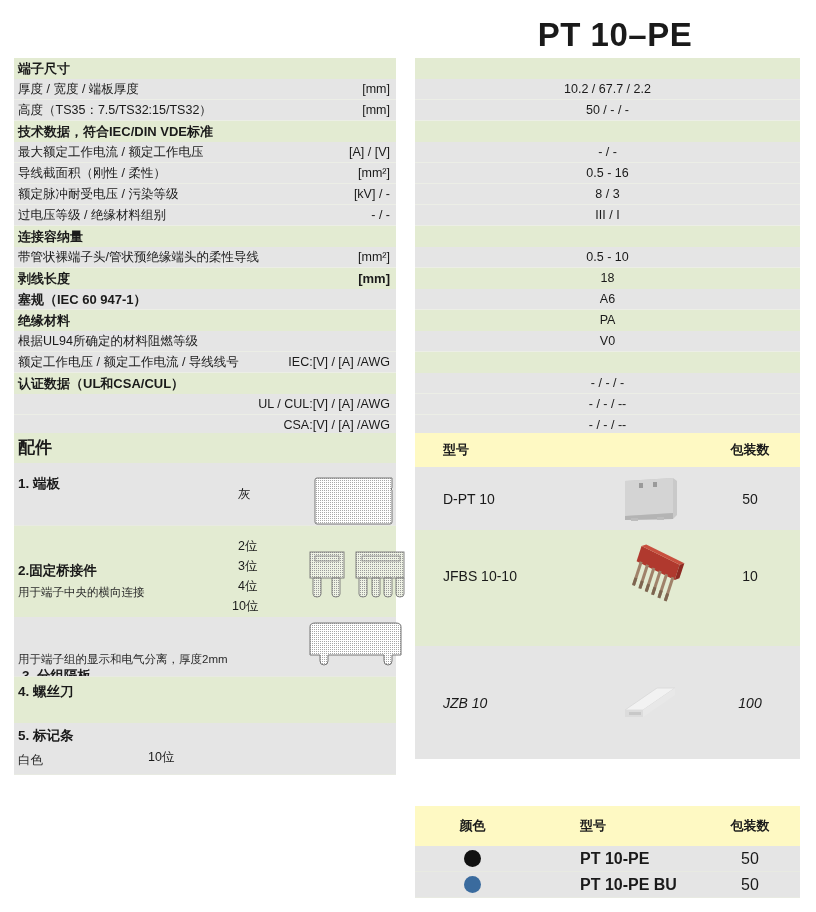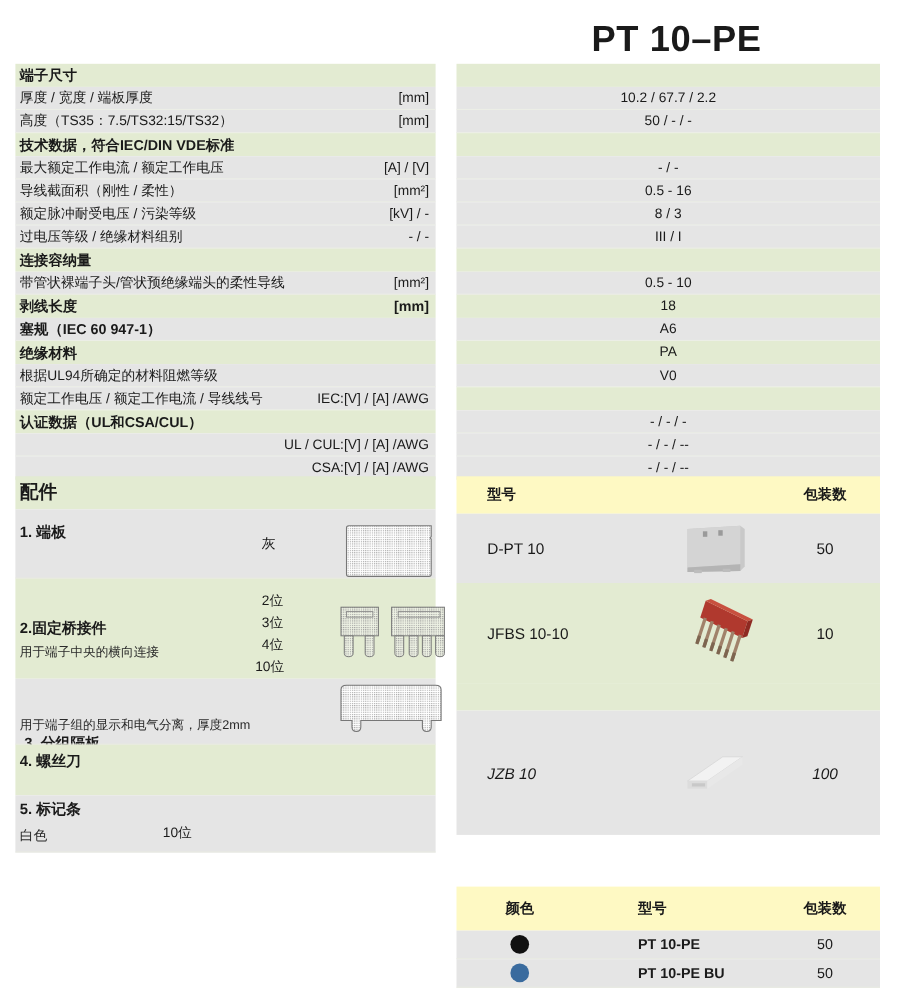--- a/index.html
+++ b/index.html
@@ -55,21 +55,21 @@
   .pth{height:34px;background:#fef9c3;display:flex;align-items:center;font-weight:bold;font-size:13px;}
   .pth .c1{width:180px;padding-left:28px;box-sizing:border-box;}
   .pth .c2{flex:1;}
   .pth .c3{width:100px;text-align:center;}
   .ptr{display:flex;align-items:center;font-size:14px;box-sizing:border-box;}
   .ptr .c1{width:180px;padding-left:28px;box-sizing:border-box;}
   .ptr .c2{flex:1;position:relative;height:100%;}
   .ptr .c3{width:100px;text-align:center;}
 
   
-  .dotrow{display:flex;align-items:center;height:26px;font-size:13px;box-sizing:border-box;}
+  .dotrow{display:flex;align-items:center;height:26px;font-size:16px;box-sizing:border-box;}
   .dotrow .d1{width:115px;display:flex;justify-content:center;}
   .dotrow .d2{flex:1;padding-left:50px;box-sizing:border-box;font-weight:bold;}
   .dotrow .d3{width:100px;text-align:center;}
   .dot{width:17px;height:17px;border-radius:50%;display:block;}
 
   .hline{border-bottom:1px solid #e8eae2;}
 </style>
 </head>
 <body>
 

